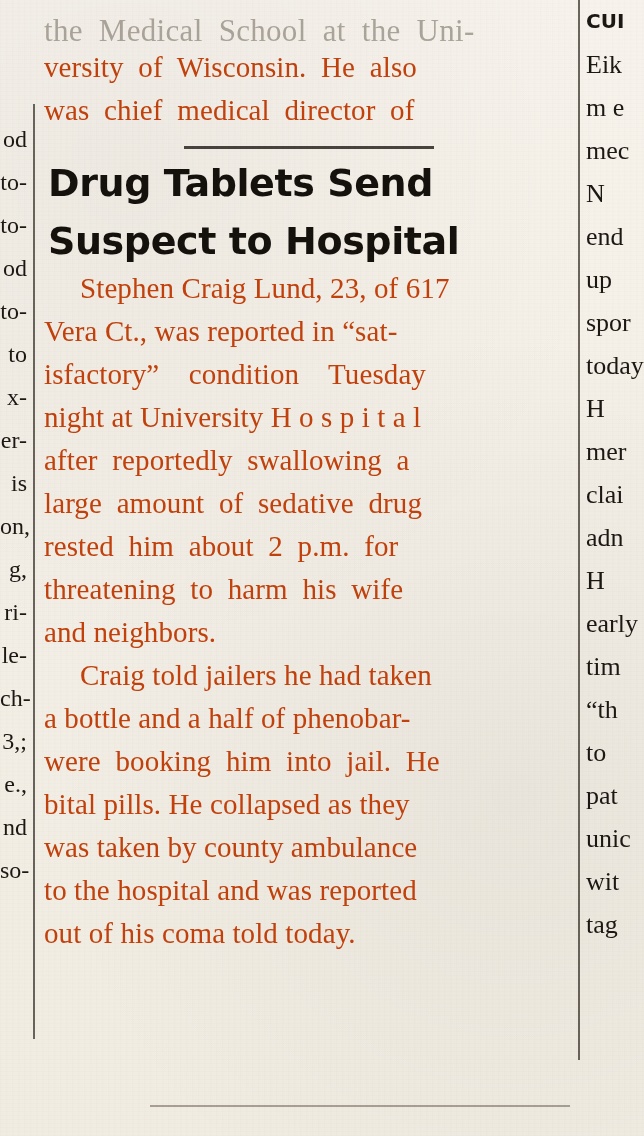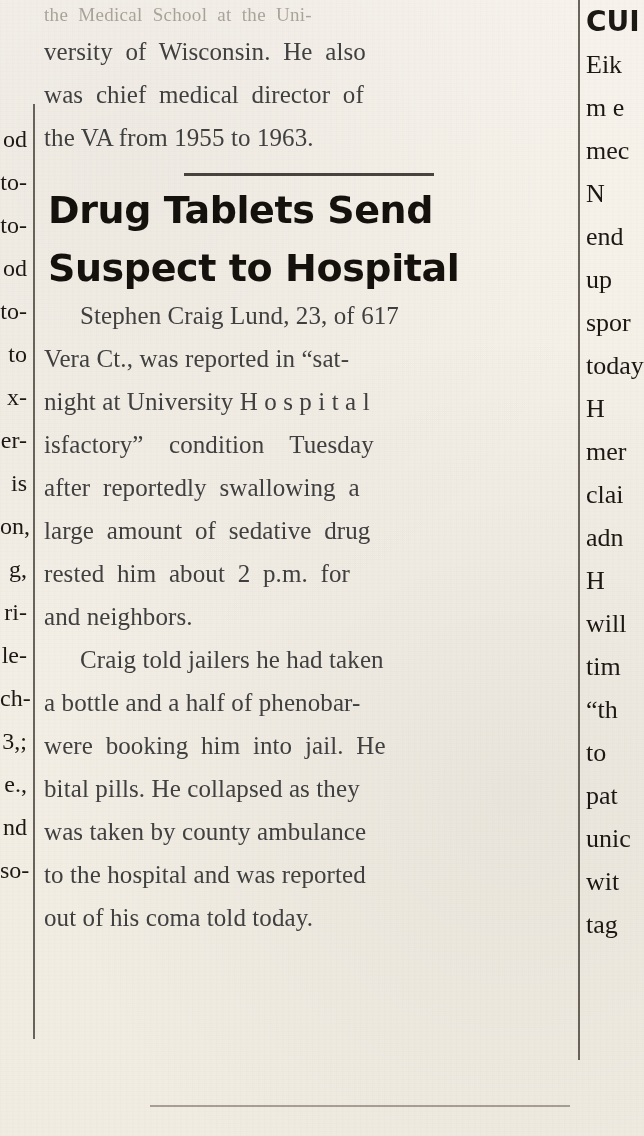--- a/index.html
+++ b/index.html
@@ -65,26 +65,26 @@
   }
 
   
   .center-col {
     position: absolute;
     left: 44px;
     top: 0;
     width: 530px;
   }
   .body-text {
-    font-size: 25px;
+    font-size: 29px;
     line-height: 43px;
     text-align: justify;
     text-justify: inter-word;
     letter-spacing: .1px;
-    color: #404040;
+    color: #c2410c;
   }
   .line {
     display: block;
     white-space: pre;
   }
   .just {
     display: flex;
     justify-content: space-between;
     white-space: pre;
   }
@@ -137,59 +137,60 @@
     color: #1c1814;
     overflow: hidden;
   }
   .right-col .frag {
     display: block;
     white-space: pre;
   }
   .right-col .big {
     font-family: "DejaVu Sans", sans-serif;
     font-weight: 700;
-    font-size: 28px;
+    font-size: 20px;
   }
 
   .topline {
     color: #6f675c;
-    font-size: 19px;
+    font-size: 31px;
     line-height: 30px;
     white-space: pre;
     opacity: .55;
     letter-spacing: .3px;
+    margin-top: 16px;
   }
 </style>
 </head>
 <body>
 
 <div class="paper"></div>
 
 <div class="center-col">
   <div class="topline">the  Medical  School  at  the  Uni-</div>
 
   <div class="body-text">
     <span class="just line">versity  of  Wisconsin.  He  also</span>
     <span class="just line">was  chief  medical  director  of</span>
-    <span class="line">the VA from 1955 to 1963.</span>
   </div>
 
   <div class="divider"></div>
 
   <div class="headline">Drug Tablets Send</div>
   <div class="headline">Suspect to Hospital</div>
 
   <div class="body-text">
     <span class="line indent">Stephen Craig Lund, 23, of 617</span>
     <span class="just line">Vera Ct., was reported in “sat-</span>
+    <span class="just line">isfactory”    condition    Tuesday</span>
     <span class="just line">night at University H o s p i t a l</span>
-    <span class="just line">isfactory”    condition    Tuesday</span>
     <span class="just line">after  reportedly  swallowing  a</span>
     <span class="just line">large  amount  of  sedative  drug</span>
     <span class="just line">rested  him  about  2  p.m.  for</span>
+    <span class="just line">threatening  to  harm  his  wife</span>
     <span class="line">and neighbors.</span>
   </div>
 
   <div class="body-text">
     <span class="line indent">Craig told jailers he had taken</span>
     <span class="just line">a bottle and a half of phenobar-</span>
     <span class="just line">were  booking  him  into  jail.  He</span>
     <span class="just line">bital pills. He collapsed as they</span>
     <span class="just line">was taken by county ambulance</span>
     <span class="just line">to the hospital and was reported</span>
@@ -233,21 +234,21 @@
   <span class="frag">N</span>
   <span class="frag">end</span>
   <span class="frag">up</span>
   <span class="frag">spor</span>
   <span class="frag">today</span>
   <span class="frag">H</span>
   <span class="frag">mer</span>
   <span class="frag">clai</span>
   <span class="frag">adn</span>
   <span class="frag">H</span>
-  <span class="frag">will</span>
+  <span class="frag">early</span>
   <span class="frag">tim</span>
   <span class="frag">“th</span>
   <span class="frag">to</span>
   <span class="frag">pat</span>
   <span class="frag">unic</span>
   <span class="frag">wit</span>
   <span class="frag">tag</span>
 </div>
 
 <div class="grain"></div>

